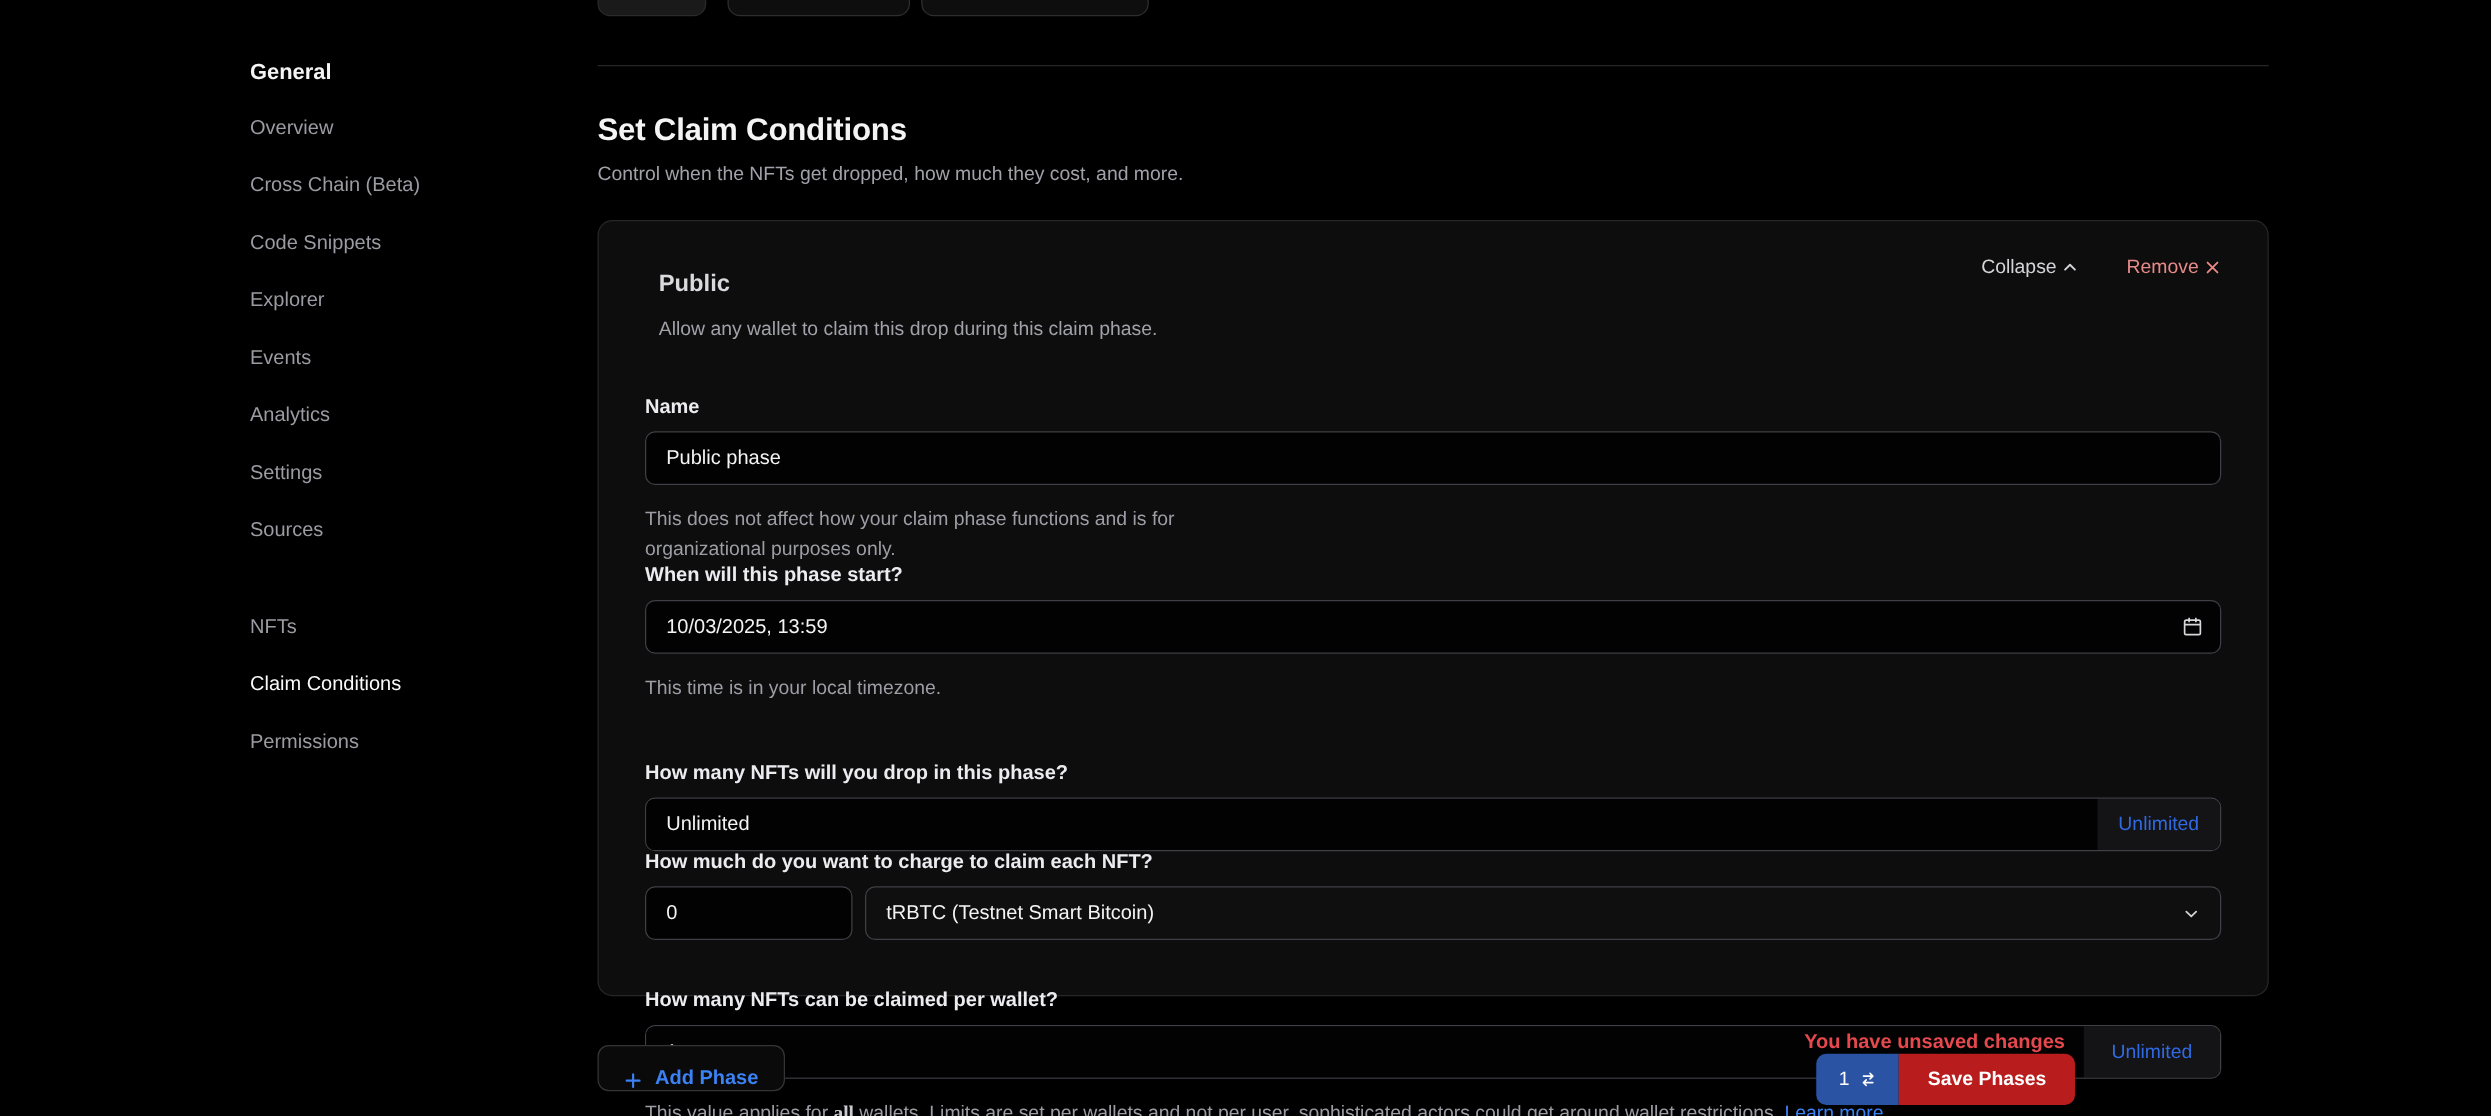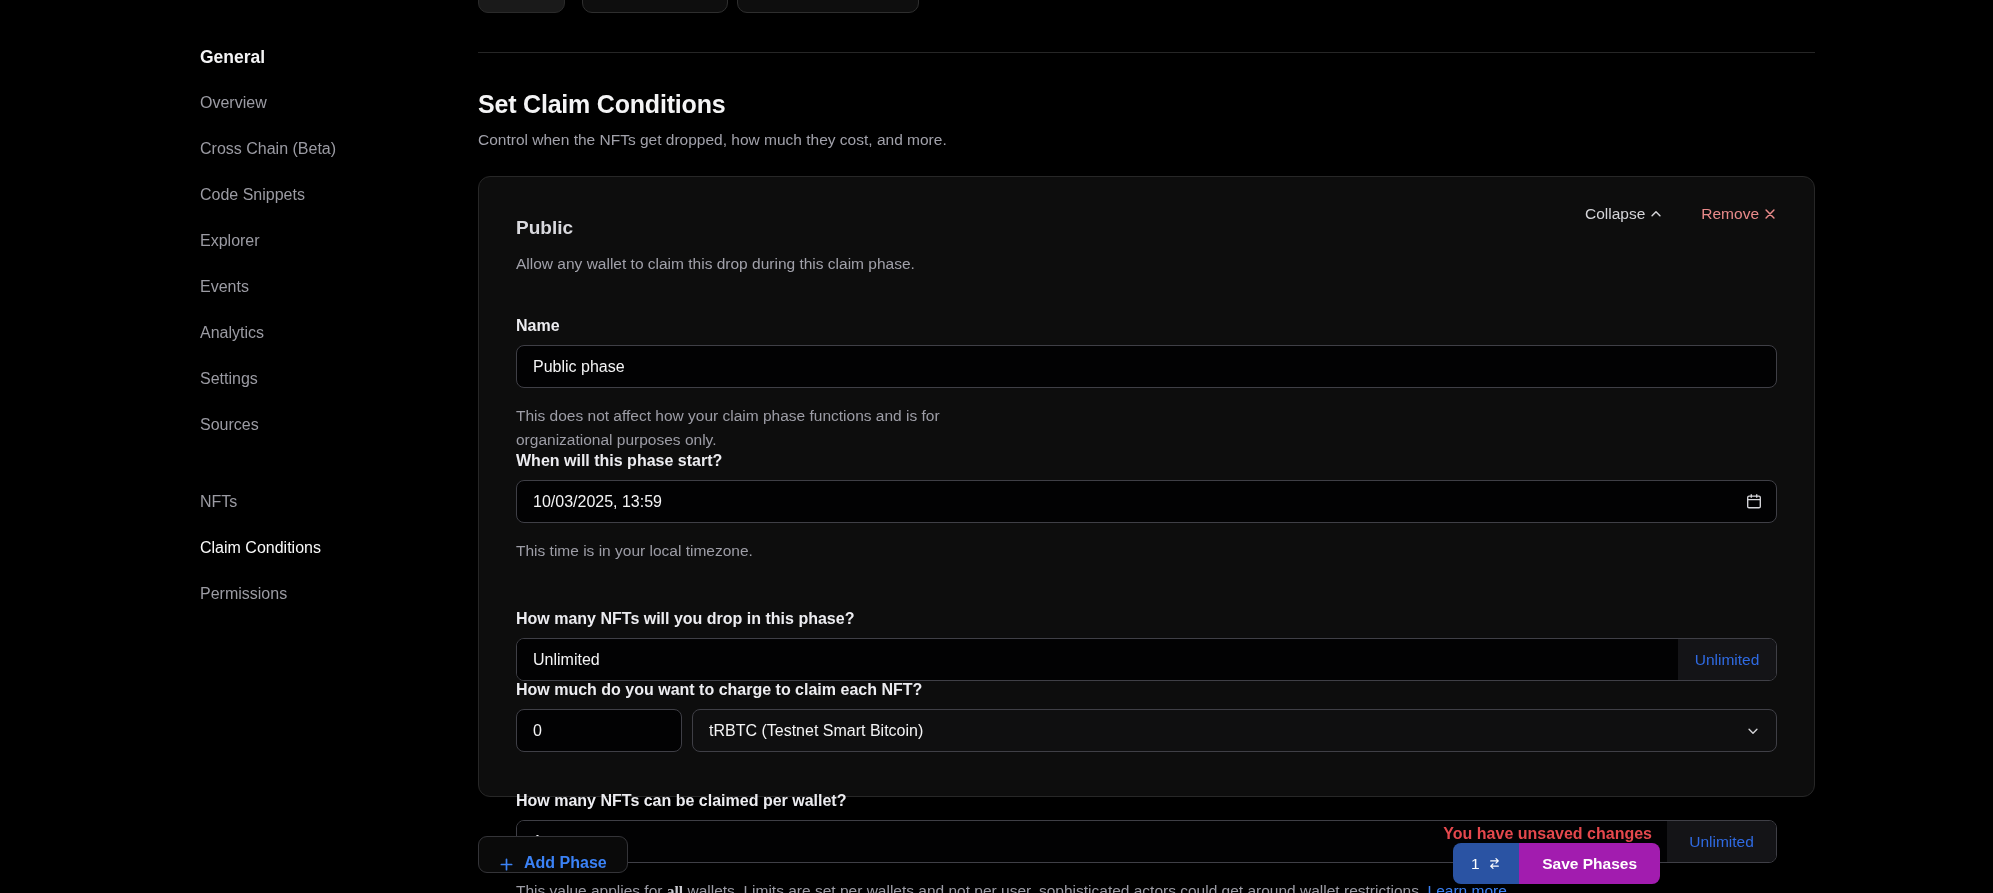--- a/index.html
+++ b/index.html
@@ -47,21 +47,21 @@
   .main { position: absolute; left: 478px; top: 90px; width: 1192px; }
   .page-title { font-size: 25px; font-weight: 600; color: #f4f4f5; letter-spacing: -0.2px; }
   .page-subtitle { margin-top: 12px; font-size: 15.5px; color: #a1a1aa; }
 
   
   .card {
     margin-top: 27px; width: 1337px; height: 621px;
     background: #0d0d0d; border: 1px solid #272727; border-radius: 12px;
     padding: 40px 37px 0 37px;
   }
-  .card-head { display: flex; justify-content: space-between; align-items: flex-start; }
+  .card-head { display: flex; justify-content: space-between; align-items: flex-start; margin-left: 11px; }
   .phase-title { font-size: 19px; font-weight: 700; color: #d9d9de; }
   .phase-desc { margin-top: 16px; font-size: 15.5px; color: #a1a1aa; }
   .head-actions { display: flex; align-items: center; gap: 38px; margin-top: -12px; }
   .ghost-btn {
     display: flex; align-items: center; gap: 4px;
     background: none; border: none; cursor: pointer;
     font-family: inherit; font-size: 15.5px; font-weight: 500; color: #d4d4d8;
   }
   .ghost-btn.remove { color: #e98a8a; }
 
@@ -126,21 +126,21 @@
   .footer-right { display: flex; align-items: center; flex-direction: column; }
   .unsaved-text { font-size: 16px; font-weight: 700; color: #e5484d; margin-right: 18px; }
   .split-btn { display: flex; height: 41px; }
   .count-btn {
     width: 66px; display: flex; align-items: center; justify-content: center; gap: 7px;
     background: #2a53a3; border: none; border-radius: 8px 0 0 8px;
     color: #fff; font-family: inherit; font-size: 15.5px; cursor: pointer;
   }
   .save-btn {
     padding: 0 23px; display: flex; align-items: center;
-    background: #a21caf; border: none; border-radius: 0 8px 8px 0;
+    background: #b91c1c; border: none; border-radius: 0 8px 8px 0;
     color: #fff; font-family: inherit; font-size: 15.5px; font-weight: 600; cursor: pointer;
   }
 </style>
 </head>
 <body>
 
 <button id="tb-1" class="topbar-btn solid"></button>
 <button id="tb-2" class="topbar-btn">
   
   

